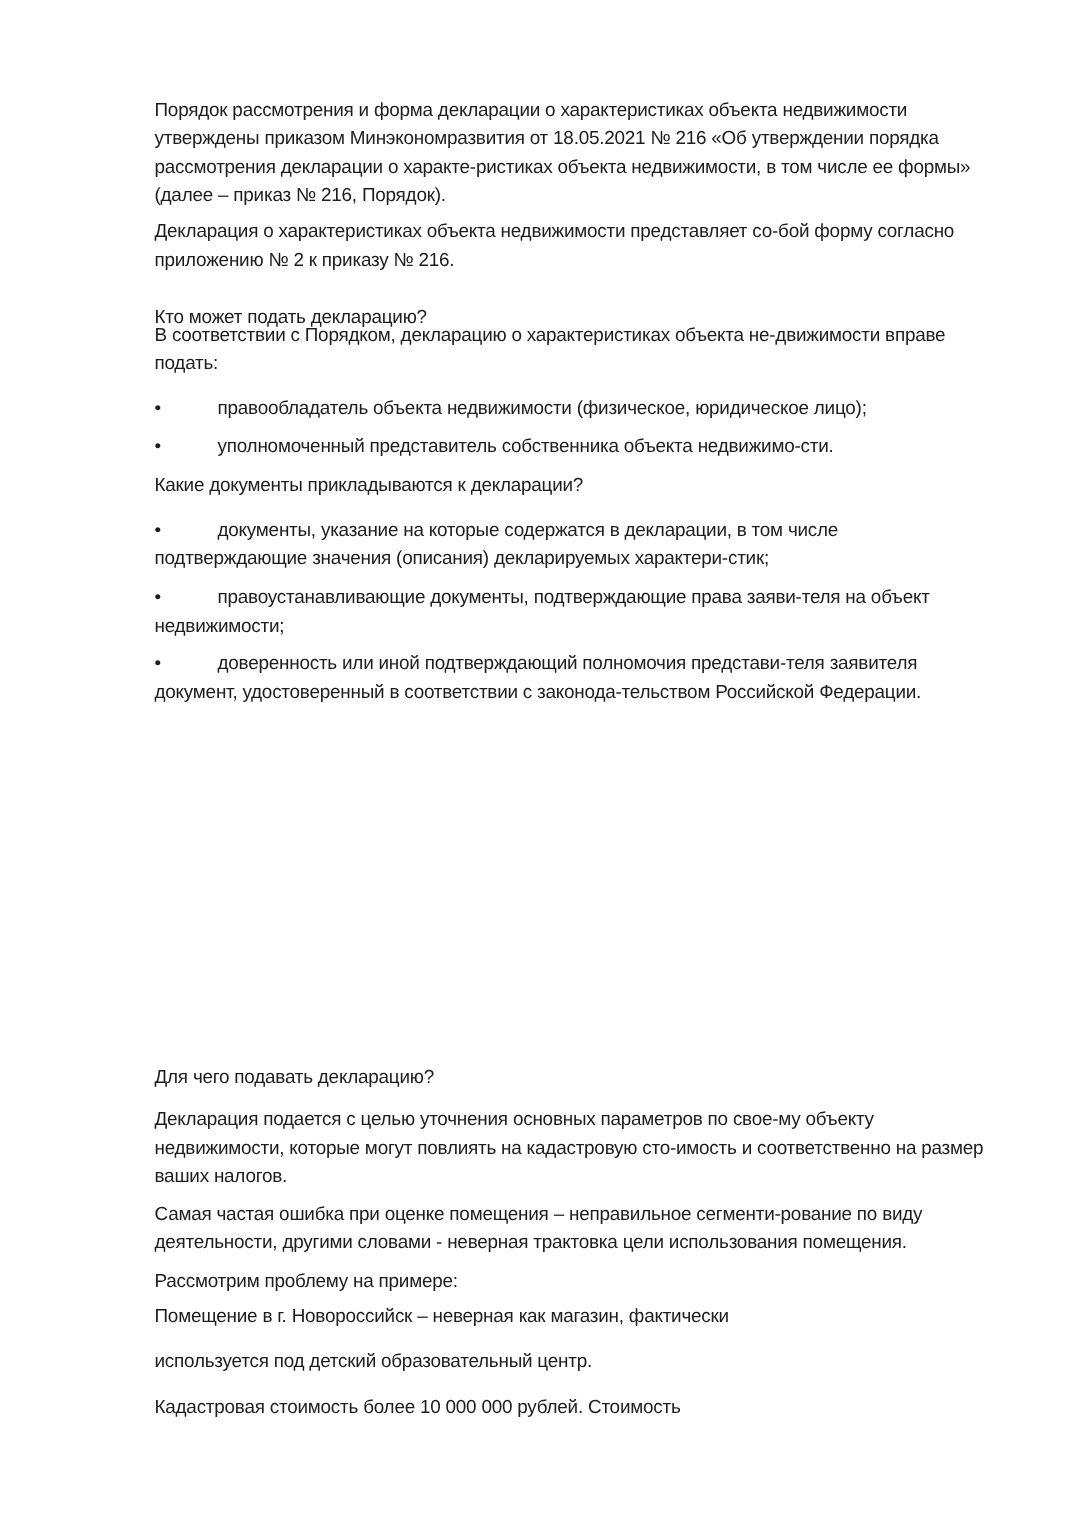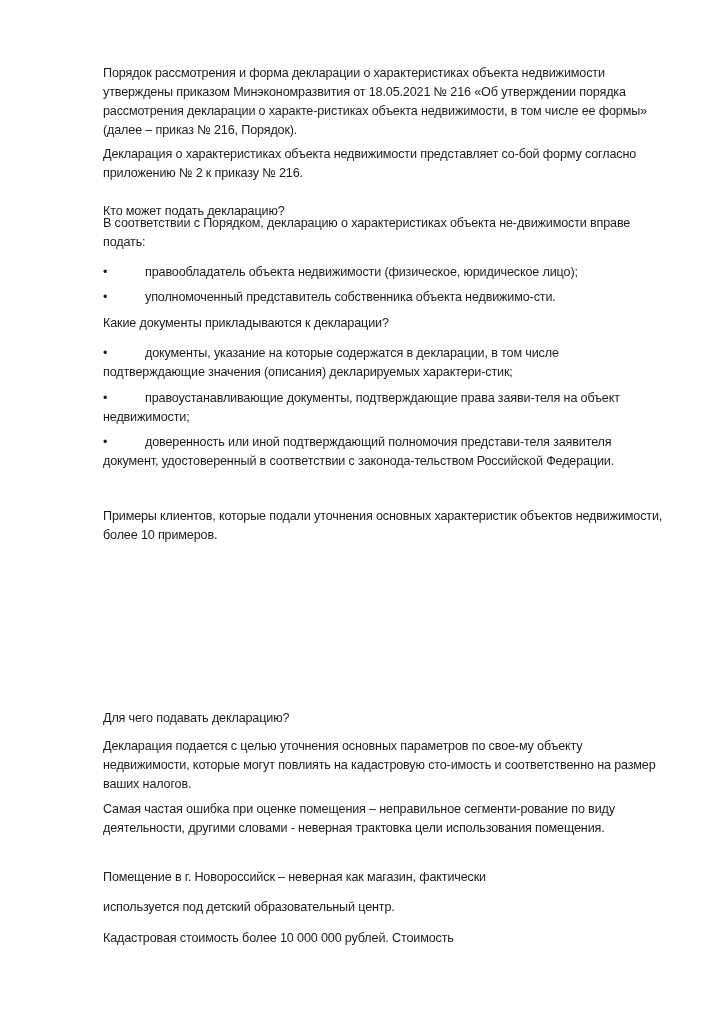--- a/index.html
+++ b/index.html
@@ -24,22 +24,22 @@
 
   <p class="bul" style="top:263px;"><span class="dot">•</span><span>правообладатель объекта недвижимости (физическое, юридическое лицо);</span></p>
   <p class="bul" style="top:288px;"><span class="dot">•</span><span>уполномоченный представитель собственника объекта недвижимо-сти.</span></p>
 
   <p class="p" style="top:314px;">Какие документы прикладываются к декларации?</p>
 
   <p class="bul" style="top:344px;"><span class="dot">•</span><span>документы, указание на которые содержатся в декларации, в том числе подтверждающие значения (описания) декларируемых характери-стик;</span></p>
   <p class="bul" style="top:389px;"><span class="dot">•</span><span>правоустанавливающие документы, подтверждающие права заяви-теля на объект недвижимости;</span></p>
   <p class="bul" style="top:433px;"><span class="dot">•</span><span>доверенность или иной подтверждающий полномочия представи-теля заявителя документ, удостоверенный в соответствии с законода-тельством Российской Федерации.</span></p>
 
-  <p class="p" style="top:507px;">Примеры клиентов, которые подали уточнения основных характеристик объектов недвижимости, более 10 примеров.</p>
 
 
   <p class="p" style="top:709px;">Для чего подавать декларацию?</p>
   <p class="p" style="top:737px;">Декларация подается с целью уточнения основных параметров по свое-му объекту недвижимости, которые могут повлиять на кадастровую сто-имость и соответственно на размер ваших налогов.</p>
   <p class="p" style="top:800px;">Самая частая ошибка при оценке помещения – неправильное сегменти-рование по виду деятельности, другими словами - неверная трактовка цели использования помещения.</p>
+  <p class="p" style="top:845px;">Рассмотрим проблему на примере:</p>
   <p class="p" style="top:868px;">Помещение в г. Новороссийск – неверная как магазин, фактически</p>
   <p class="p" style="top:898px;">используется под детский образовательный центр.</p>
   <p class="p" style="top:929px;">Кадастровая стоимость более 10 000 000 рублей. Стоимость</p>
 </div>
 
 </body></html>

